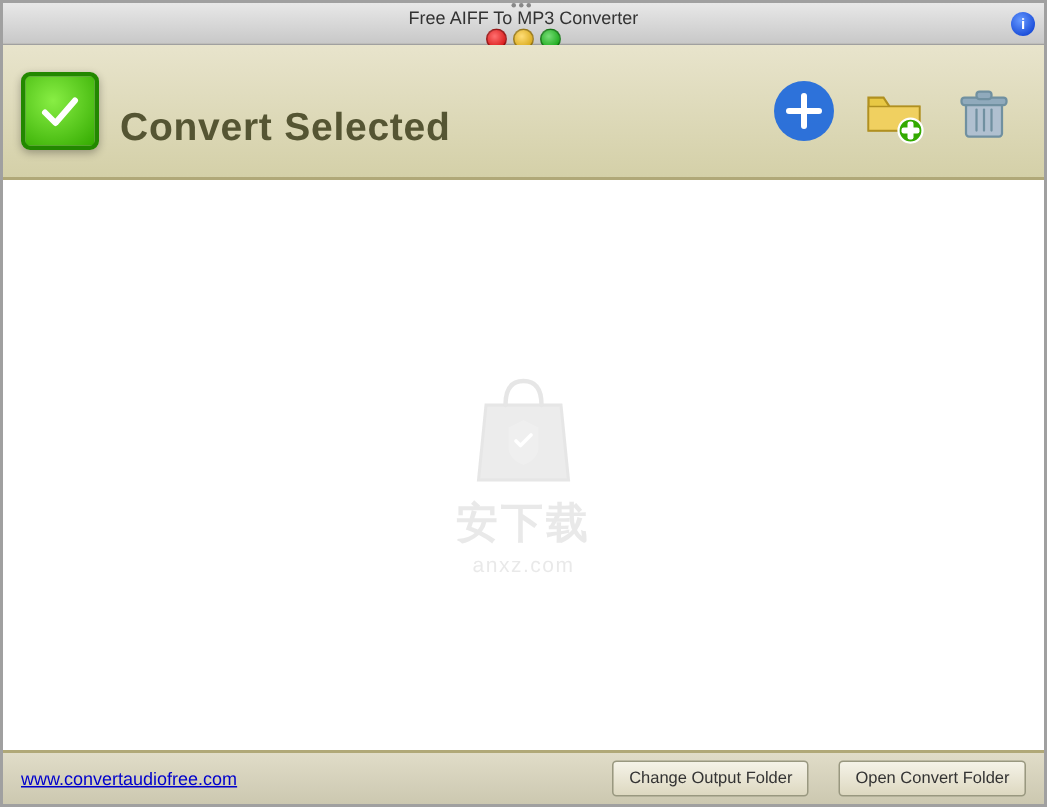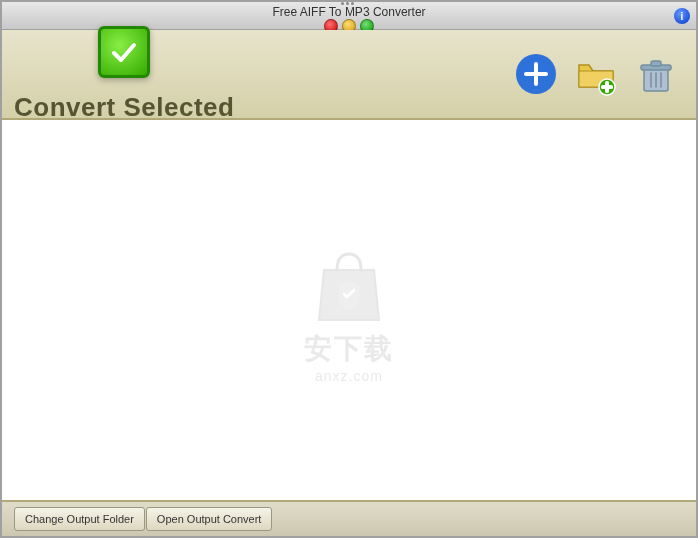--- a/index.html
+++ b/index.html
@@ -96,23 +96,22 @@
       background: linear-gradient(to bottom, #e8e4cc, #d4d0a8);
       border-bottom: 2px solid #b0a878;
       display: flex;
       align-items: center;
       padding: 0 12px;
       position: relative;
     }
 
     .convert-btn-area {
       display: flex;
-      align-items: center;
+      align-items: flex-end;
       gap: 14px;
-      flex-direction: column;
     }
 
     
     .check-icon {
       width: 52px;
       height: 52px;
       background: radial-gradient(circle at 40% 35%, #88ee44, #33aa00);
       border-radius: 50%;
       border: 3px solid #228800;
       display: flex;
@@ -229,21 +228,21 @@
 
     .website-link {
       font-size: 12px;
       color: #0000cc;
       text-decoration: underline;
       cursor: pointer;
     }
 
     .status-buttons {
       display: flex;
-      gap: 1px;
+      gap: 20px;
     }
 
     .status-btn {
       height: 24px;
       padding: 0 10px;
       font-size: 11px;
       background: linear-gradient(to bottom, #f5f3e8, #ddd8c0);
       border: 1px solid #999880;
       border-radius: 3px;
       cursor: pointer;
@@ -335,19 +334,20 @@
 
         <path d="M40,40 L30,45 L30,58 Q30,66 40,70 Q50,66 50,58 L50,45 Z" fill="#aaa"></path>
         <path d="M35,54 L38,57 L45,50" stroke="white" stroke-width="2.5" fill="none" stroke-linecap="round" stroke-linejoin="round"></path>
       </svg>
       <span class="watermark-text-cn">安下载</span>
       <span class="watermark-text-en">anxz.com</span>
     </div>
   </div>
 
   <div class="status-bar">
+    <span class="website-link">www.convertaudiofree.com</span>
     <div class="status-buttons">
       <button class="status-btn">Change Output Folder</button>
-      <button class="status-btn">Open Output Convert</button>
+      <button class="status-btn">Open Convert Folder</button>
     </div>
   </div>
 
 </div>
 
 </body></html>

